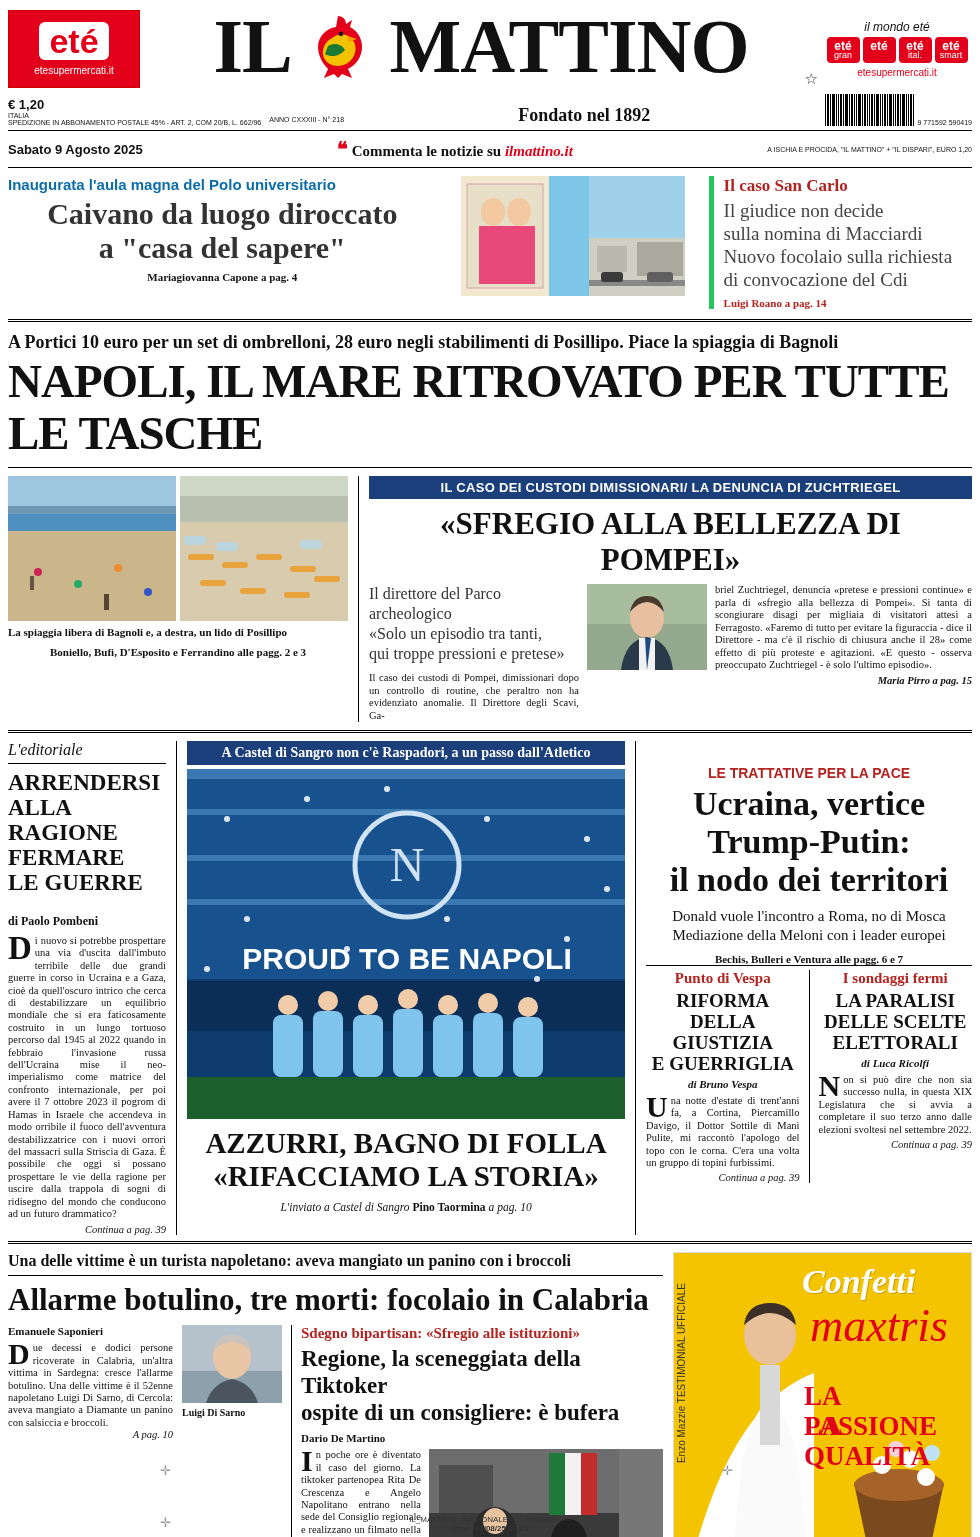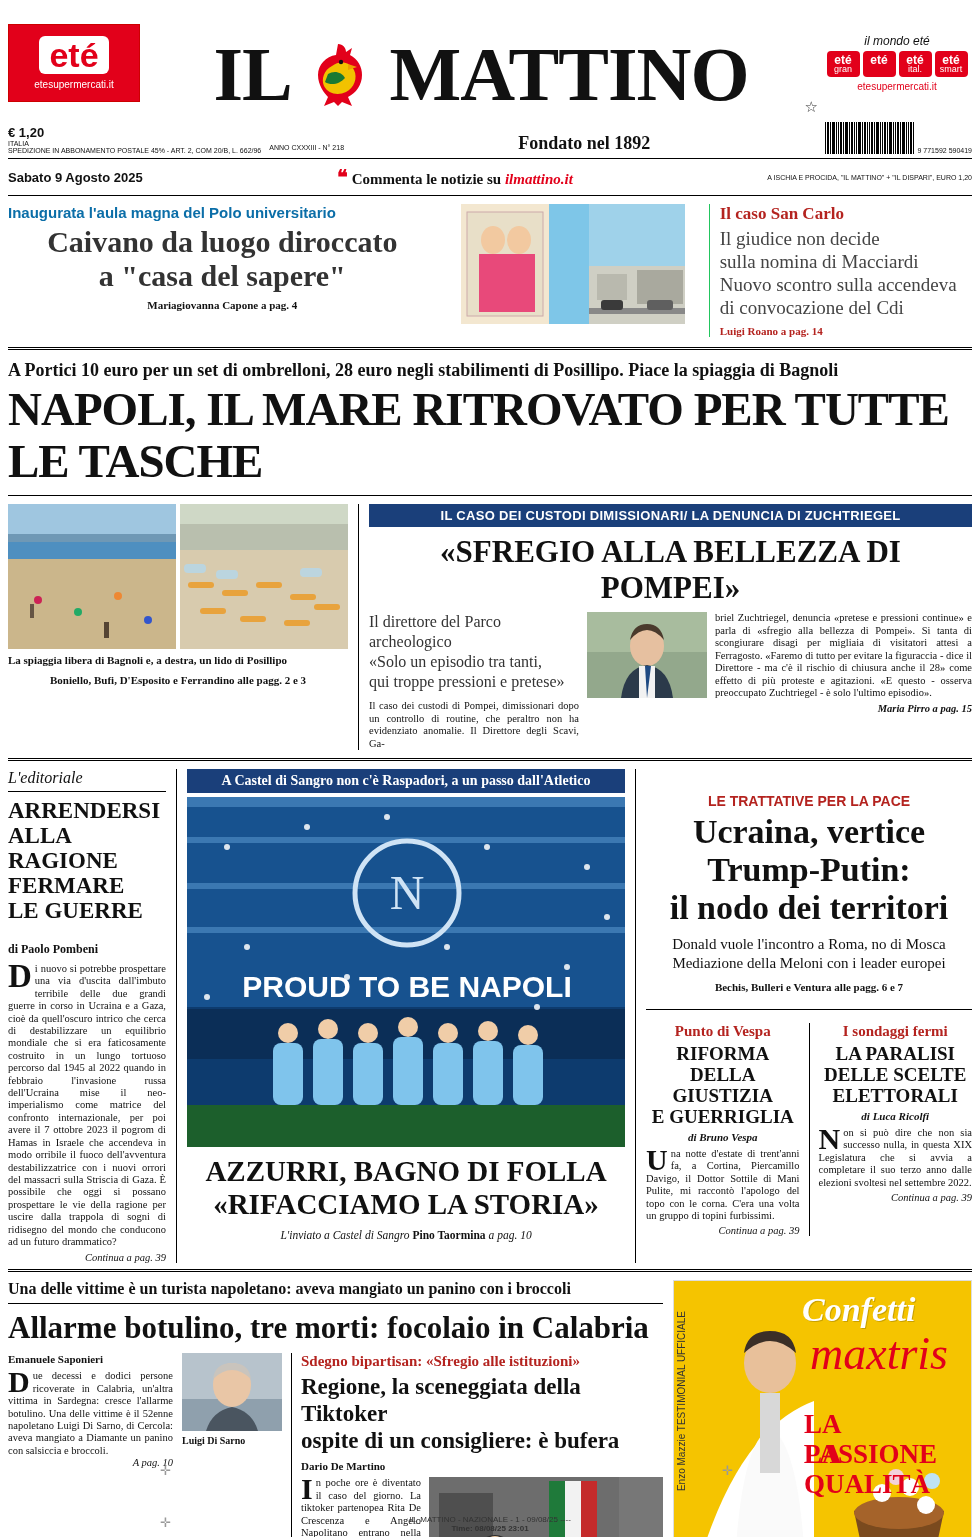--- a/index.html
+++ b/index.html
@@ -19,21 +19,21 @@
   .ete-logo {
     width: 132px; height: 78px; background: #e2001a; color: #fff;
     display: flex; flex-direction: column; align-items: center; justify-content: center;
     border: 1px solid #c00;
   }
   .ete-logo .big {
     font-family: "Liberation Sans", sans-serif; font-weight: bold; font-size: 34px;
     background: #fff; color: #e2001a; border-radius: 6px; padding: 0 10px; line-height: 38px;
   }
   .ete-logo .sub { font-family: "Liberation Sans", sans-serif; font-size: 10px; margin-top: 5px; color:#fff;}
-  .title-wrap { flex: 1; text-align: center; position: relative; margin-top: 28px; }
+  .title-wrap { flex: 1; text-align: center; position: relative; }
   .title-main {
     font-family: "Liberation Serif", serif; font-weight: bold; font-size: 76px;
     letter-spacing: -1px; line-height: 76px; margin: 0; white-space: nowrap;
   }
   .rooster { display:inline-block; vertical-align: -6px; margin: 0 2px; }
   .star { position: absolute; right: 4px; bottom: 2px; font-size: 15px; color:#333; }
   .ete-right { width: 150px; text-align: center; }
   .ete-right .ilmondo { font-family:"Liberation Sans", sans-serif; font-size: 12px; font-style: italic; color:#111; }
   .badges { display:flex; gap:3px; justify-content:center; margin-top:3px;}
   .badge { background:#e2001a; color:#fff; font-family:"Liberation Sans", sans-serif; font-size:9px;
@@ -60,21 +60,21 @@
   .commenta .site { font-style:italic; color:#e2001a; font-weight:bold; }
   .ischia { font-family:"Liberation Sans", sans-serif; font-size:7px; text-align:right; white-space:nowrap;}
 
   
   .topteasers { display:flex; border-bottom:3px double #000; padding:8px 0 10px; gap:24px; }
   .tt-left { width: 440px; }
   .tt-kicker { color:#0b6ea8; font-family:"Liberation Sans", sans-serif; font-weight:bold; font-size:15px; }
   .tt-title { font-size:30px; font-weight:bold; line-height:34px; margin-top:4px; text-align:center; color:#333; }
   .tt-credit { text-align:center; font-size:11px; font-weight:bold; margin-top:6px;}
   .tt-photo { width: 230px; height: 120px; position:relative; overflow:hidden; background:#bcd;}
-  .tt-right { width: 270px; border-left:1px solid #22c55e; padding-left:10px; }
+  .tt-right { width: 270px; border-left:5px solid #22c55e; padding-left:10px; }
   .tt-right h3 { margin:0; color:#b4231f; font-size:17px; font-weight:bold; }
   .tt-right p { margin:3px 0 0; font-size:19px; line-height:23px; color:#444; }
   .tt-right .credit { font-size:11px; font-weight:bold; color:#b4231f; margin-top:6px;}
 
   
   .lead-sub { font-size:18px; font-weight:bold; padding:10px 0 2px; }
   .lead-title { font-size:47px; font-weight:bold; letter-spacing:-1px; line-height:52px; padding-bottom:8px; border-bottom:1px solid #000;}
 
   
   .band2 { display:flex; gap:10px; padding:8px 0; border-bottom:3px double #000;}
@@ -109,21 +109,21 @@
   .cc-photo { height:350px; margin-top:4px; position:relative; overflow:hidden; background:#0a2d52;}
   .cc-title { font-size:29px; font-weight:bold; text-align:center; line-height:33px; margin-top:8px;}
   .cc-credit { font-size:11.5px; text-align:center; margin-top:8px; font-style:italic;}
   .cc-credit b { font-style:normal; }
 
   .col-right { flex:1; }
   .cr-kicker { color:#b4231f; font-family:"Liberation Sans", sans-serif; font-weight:bold; font-size:14px; text-align:center;margin-top:24px;}
   .cr-title { font-size:34px; font-weight:bold; text-align:center; line-height:38px; margin-top:4px;}
   .cr-sub { font-size:15px; text-align:center; line-height:19px; margin-top:8px;}
   .cr-credit { font-size:11px; text-align:center; font-weight:bold; margin-top:8px;}
-  .cr-split { display:flex; gap:9px; border-top:1px solid #000; margin-top:16px; padding-top:13px;}
+  .cr-split { display:flex; gap:9px; border-top:1px solid #000; margin-top:0; padding-top:4px;}
   .cr-box { flex:1; }
   .cr-box + .cr-box { border-left:1px solid #000; padding-left:9px;}
   .cr-box .k { color:#b4231f; font-weight:bold; font-size:15px; text-align:center;}
   .cr-box .t { font-size:19px; font-weight:bold; text-align:center; line-height:21px; margin-top:3px;}
   .cr-box .by { font-size:11px; text-align:center; font-weight:bold; font-style:italic; margin-top:4px;}
   .cr-box .b { font-size:10.5px; line-height:12.4px; text-align:justify; margin-top:5px;}
   .cr-box .b .drop { float:left; font-size:30px; line-height:24px; font-weight:bold; padding-right:3px;}
   .cr-box .cont { text-align:right; font-style:italic; font-size:10.5px; margin-top:3px;}
 
   
@@ -289,21 +289,21 @@
         <rect x="140" y="96" width="22" height="10" rx="3" fill="#3a3a3a"></rect>
         <rect x="186" y="96" width="26" height="10" rx="3" fill="#5f5f5f"></rect>
       </svg>
     </div>
 
     <div class="tt-right">
       <h3>Il caso San Carlo</h3>
       <p>
         <span>Il giudice non decide</span><br>
         <span>sulla nomina di Macciardi</span><br>
-        <span>Nuovo scontro sulla accendeva</span><br>
+        <span>Nuovo focolaio sulla richiesta</span><br>
         <span>di convocazione del Cdi</span>
       </p>
       <div class="credit">Luigi Roano a pag. 14</div>
     </div>
   </div>
 
   <div class="lead-sub">A Portici 10 euro per un set di ombrelloni, 28 euro negli stabilimenti di Posillipo. Piace la spiaggia di Bagnoli</div>
   <div class="lead-title">NAPOLI, IL MARE RITROVATO PER TUTTE LE TASCHE</div>
 
   <div class="band2">

